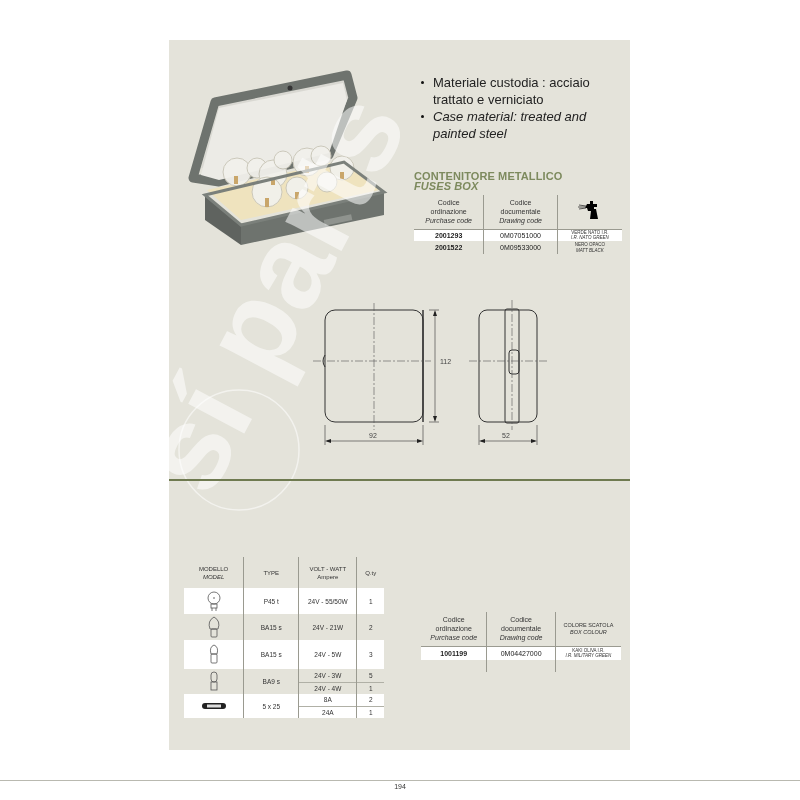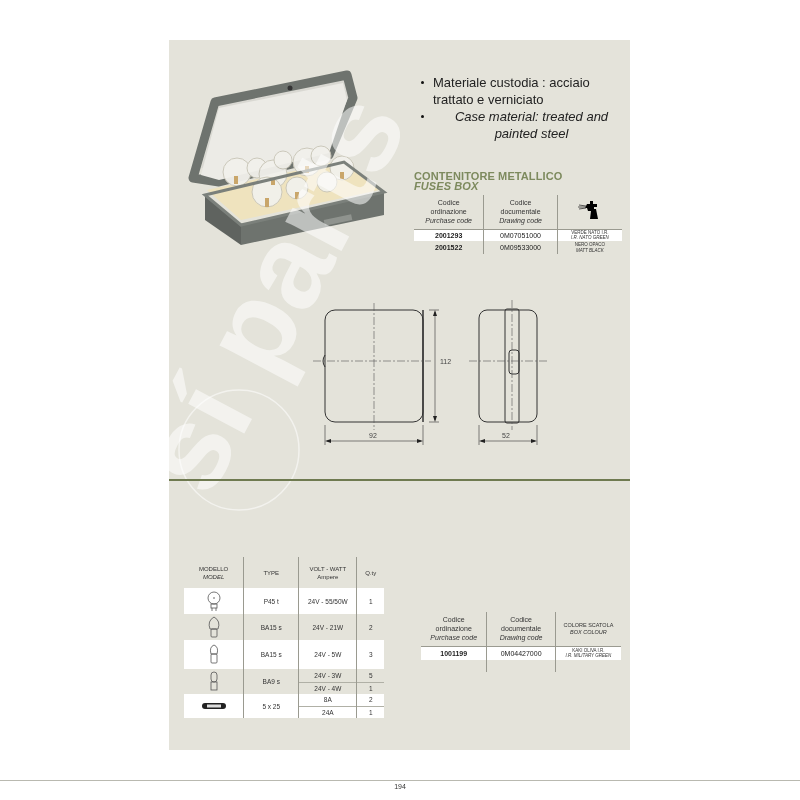--- a/index.html
+++ b/index.html
@@ -8,21 +8,21 @@
   .panel { position:absolute; left:169px; top:40px; width:461px; height:710px; background:#e4e3da; overflow:hidden; }
   .abs { position:absolute; }
 
   
   .wm { position:absolute; left:0; top:0; width:461px; height:710px; pointer-events:none; }
 
   
   .bullets { left:252px; top:34px; font-size:13px; line-height:17px; color:#222; }
   .bullets div { position:relative; padding-left:12px; }
   .bullets div::before { content:""; position:absolute; left:0; top:7px; width:3px; height:3px; background:#111; border-radius:50%; }
-  .bullets .it { font-style:italic;text-align:center; }
+  .bullets .it { font-style:italic; }
 
   .sec-title { font-weight:bold; font-size:11px; color:#7d8a5e; letter-spacing:0.1px; line-height:10px; }
   .sec-title .it { font-style:italic; }
 
   table.codes { border-collapse:collapse; font-size:7px; }
   table.codes th { font-weight:normal; color:#333; text-align:center; line-height:9px; padding:0; vertical-align:middle; }
   table.codes td { text-align:center; padding:0; vertical-align:middle; }
   .vline { border-right:1px solid #9a9a90; }
   .it { font-style:italic; }
   .bold { font-weight:bold; }

